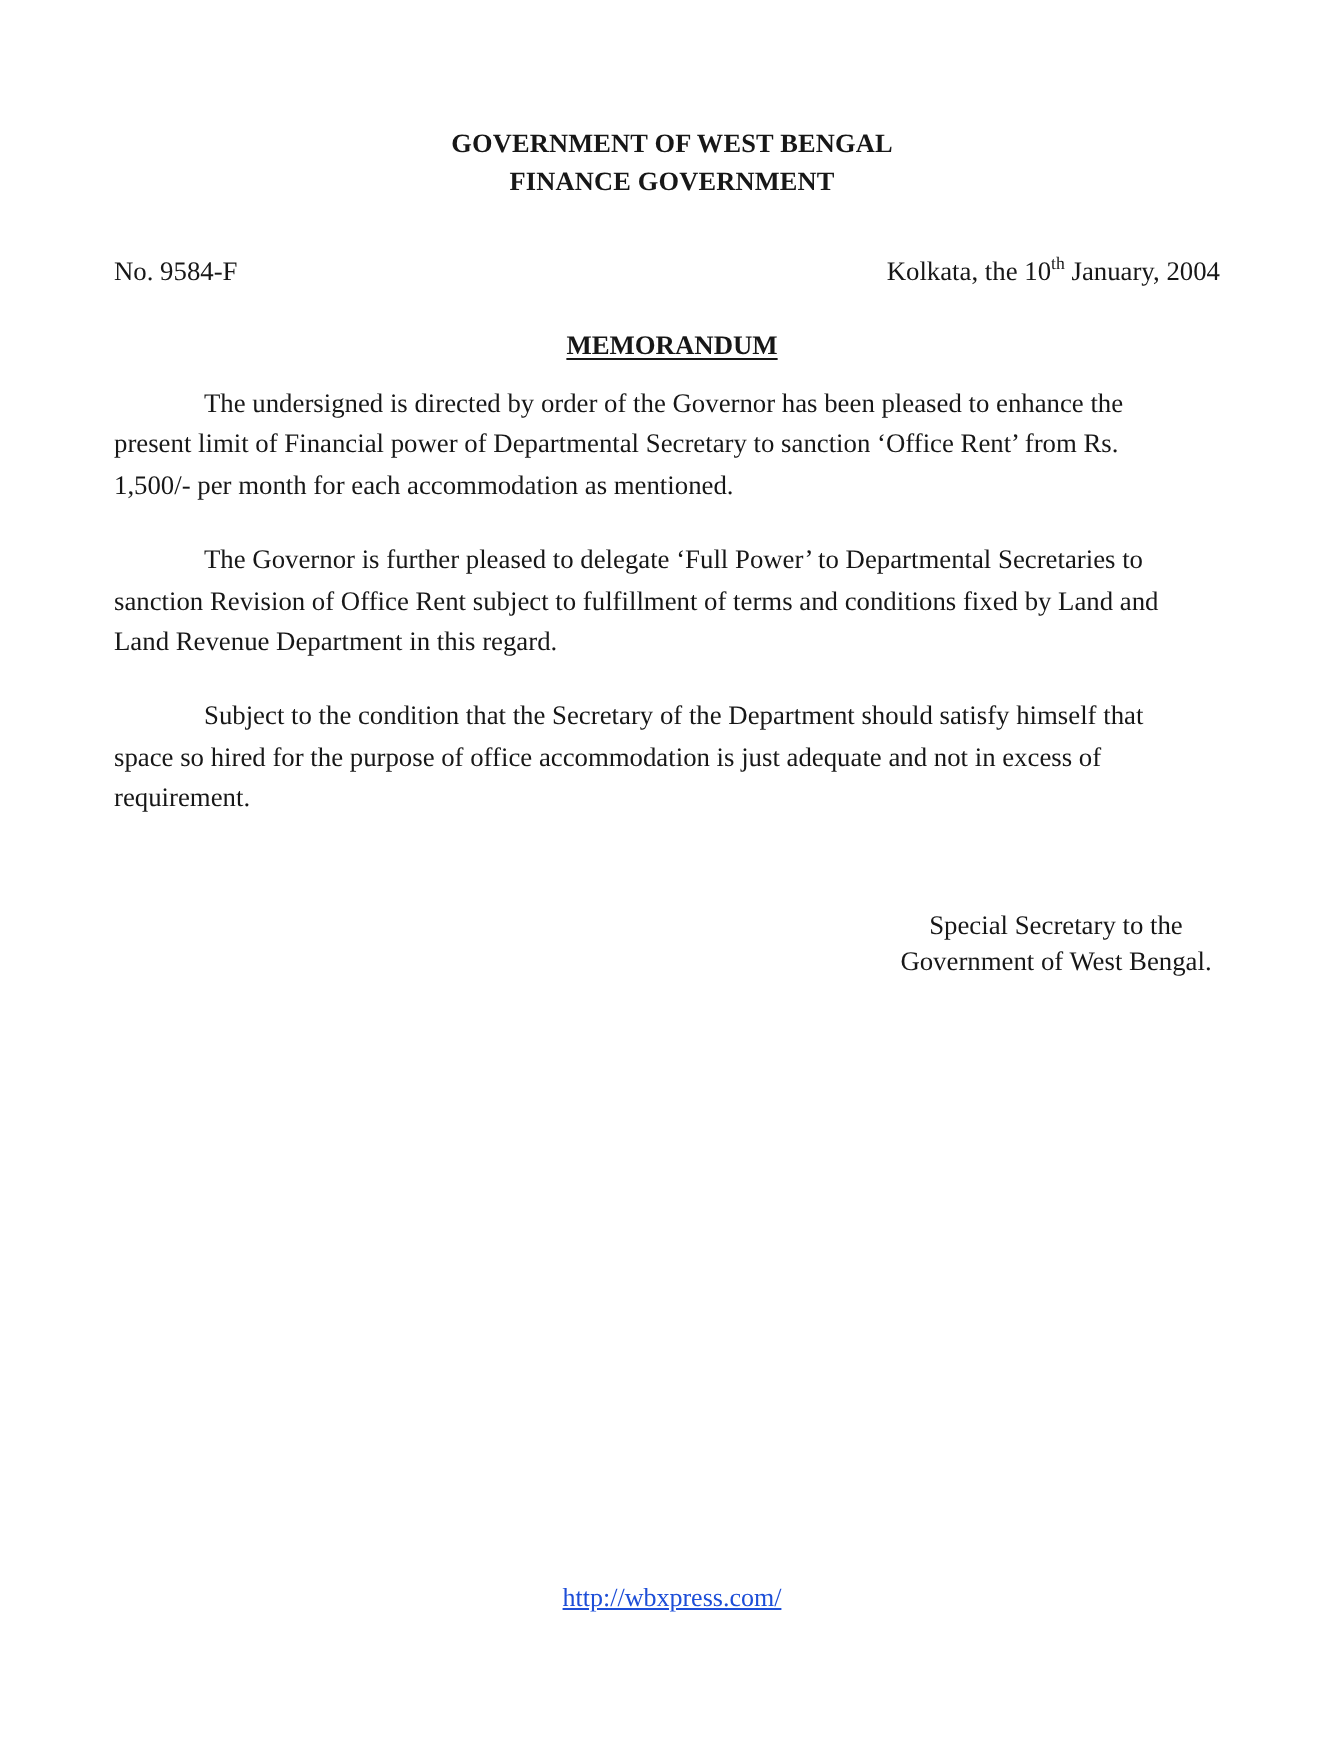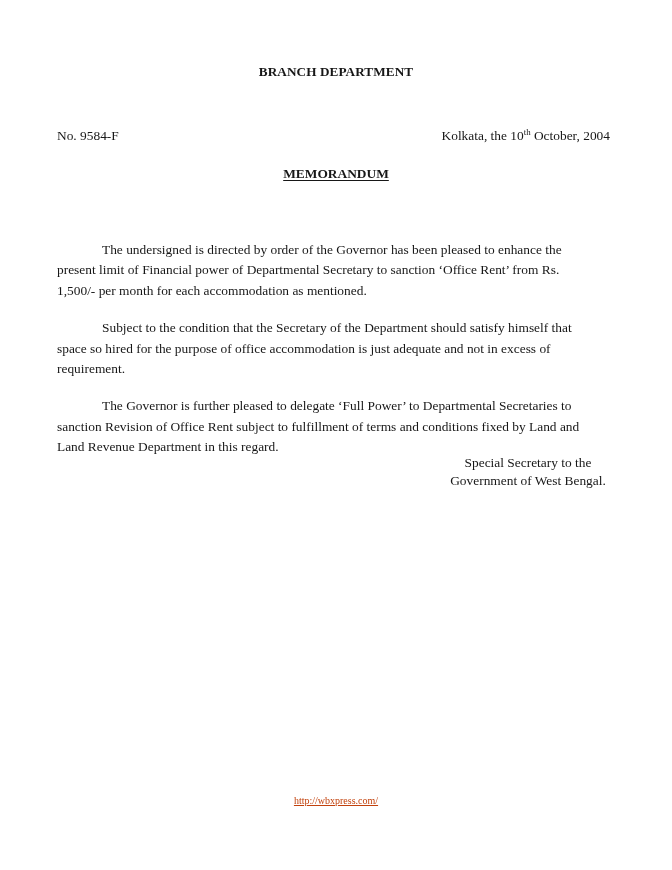--- a/index.html
+++ b/index.html
@@ -71,21 +71,20 @@
     text-decoration: underline;
     text-underline-offset: 2px;
   }
 
   
   .body-copy {
     position: absolute;
     left: 57px;
     top: 192px;
     width: 539px;
-    margin-top: 48px;
   }
   .para {
     font-size: 13.4px;
     line-height: 20.4px;
     text-align: left;
     text-indent: 45px;
     margin: 0 0 17px 0;
   }
   .para.last { margin-bottom: 0; }
 
@@ -113,49 +112,50 @@
 
   
   .footer {
     position: absolute;
     left: 0;
     top: 790px;
     width: 672px;
     text-align: center;
   }
   .footer a {
-    font-size: 10px;
-    color: #c2410c;
+    font-size: 13px;
+    color: #1d4ed8;
     text-decoration: underline;
     text-underline-offset: 1px;
     text-align: right;
   }
 </style>
 </head>
 <body>
 
 <div class="page">
 
   <div class="letterhead">
-    <div class="lh-line">BRANCH DEPARTMENT</div>
+    <div class="lh-line">GOVERNMENT OF WEST BENGAL</div>
+    <div class="lh-line">FINANCE GOVERNMENT</div>
   </div>
 
   <div class="refrow">
     <div class="memo-no">No. 9584-F</div>
-    <div class="memo-place"><span>Kolkata, the 10</span><sup>th</sup><span> October, 2004</span></div>
+    <div class="memo-place"><span>Kolkata, the 10</span><sup>th</sup><span> January, 2004</span></div>
   </div>
 
   <div class="memo-title">
     <span>MEMORANDUM</span>
   </div>
 
   <div class="body-copy">
     <p class="para">The undersigned is directed by order of the Governor has been pleased to enhance the present limit of Financial power of Departmental Secretary to sanction ‘Office Rent’ from Rs. 1,500/- per month for each accommodation as mentioned.</p>
+    <p class="para">The Governor is further pleased to delegate ‘Full Power’ to Departmental Secretaries to sanction Revision of Office Rent subject to fulfillment of terms and conditions fixed by Land and Land Revenue Department in this regard.</p>
     <p class="para">Subject to the condition that the Secretary of the Department should satisfy himself that space so hired for the purpose of office accommodation is just adequate and not in excess of requirement.</p>
-    <p class="para">The Governor is further pleased to delegate ‘Full Power’ to Departmental Secretaries to sanction Revision of Office Rent subject to fulfillment of terms and conditions fixed by Land and Land Revenue Department in this regard.</p>
   </div>
 
   <div class="sig-designation">
     <div>Special Secretary to the</div>
     <div>Government of West Bengal.</div>
   </div>
 
   <div class="footer">
     <a href="#">http://wbxpress.com/</a>
   </div>

